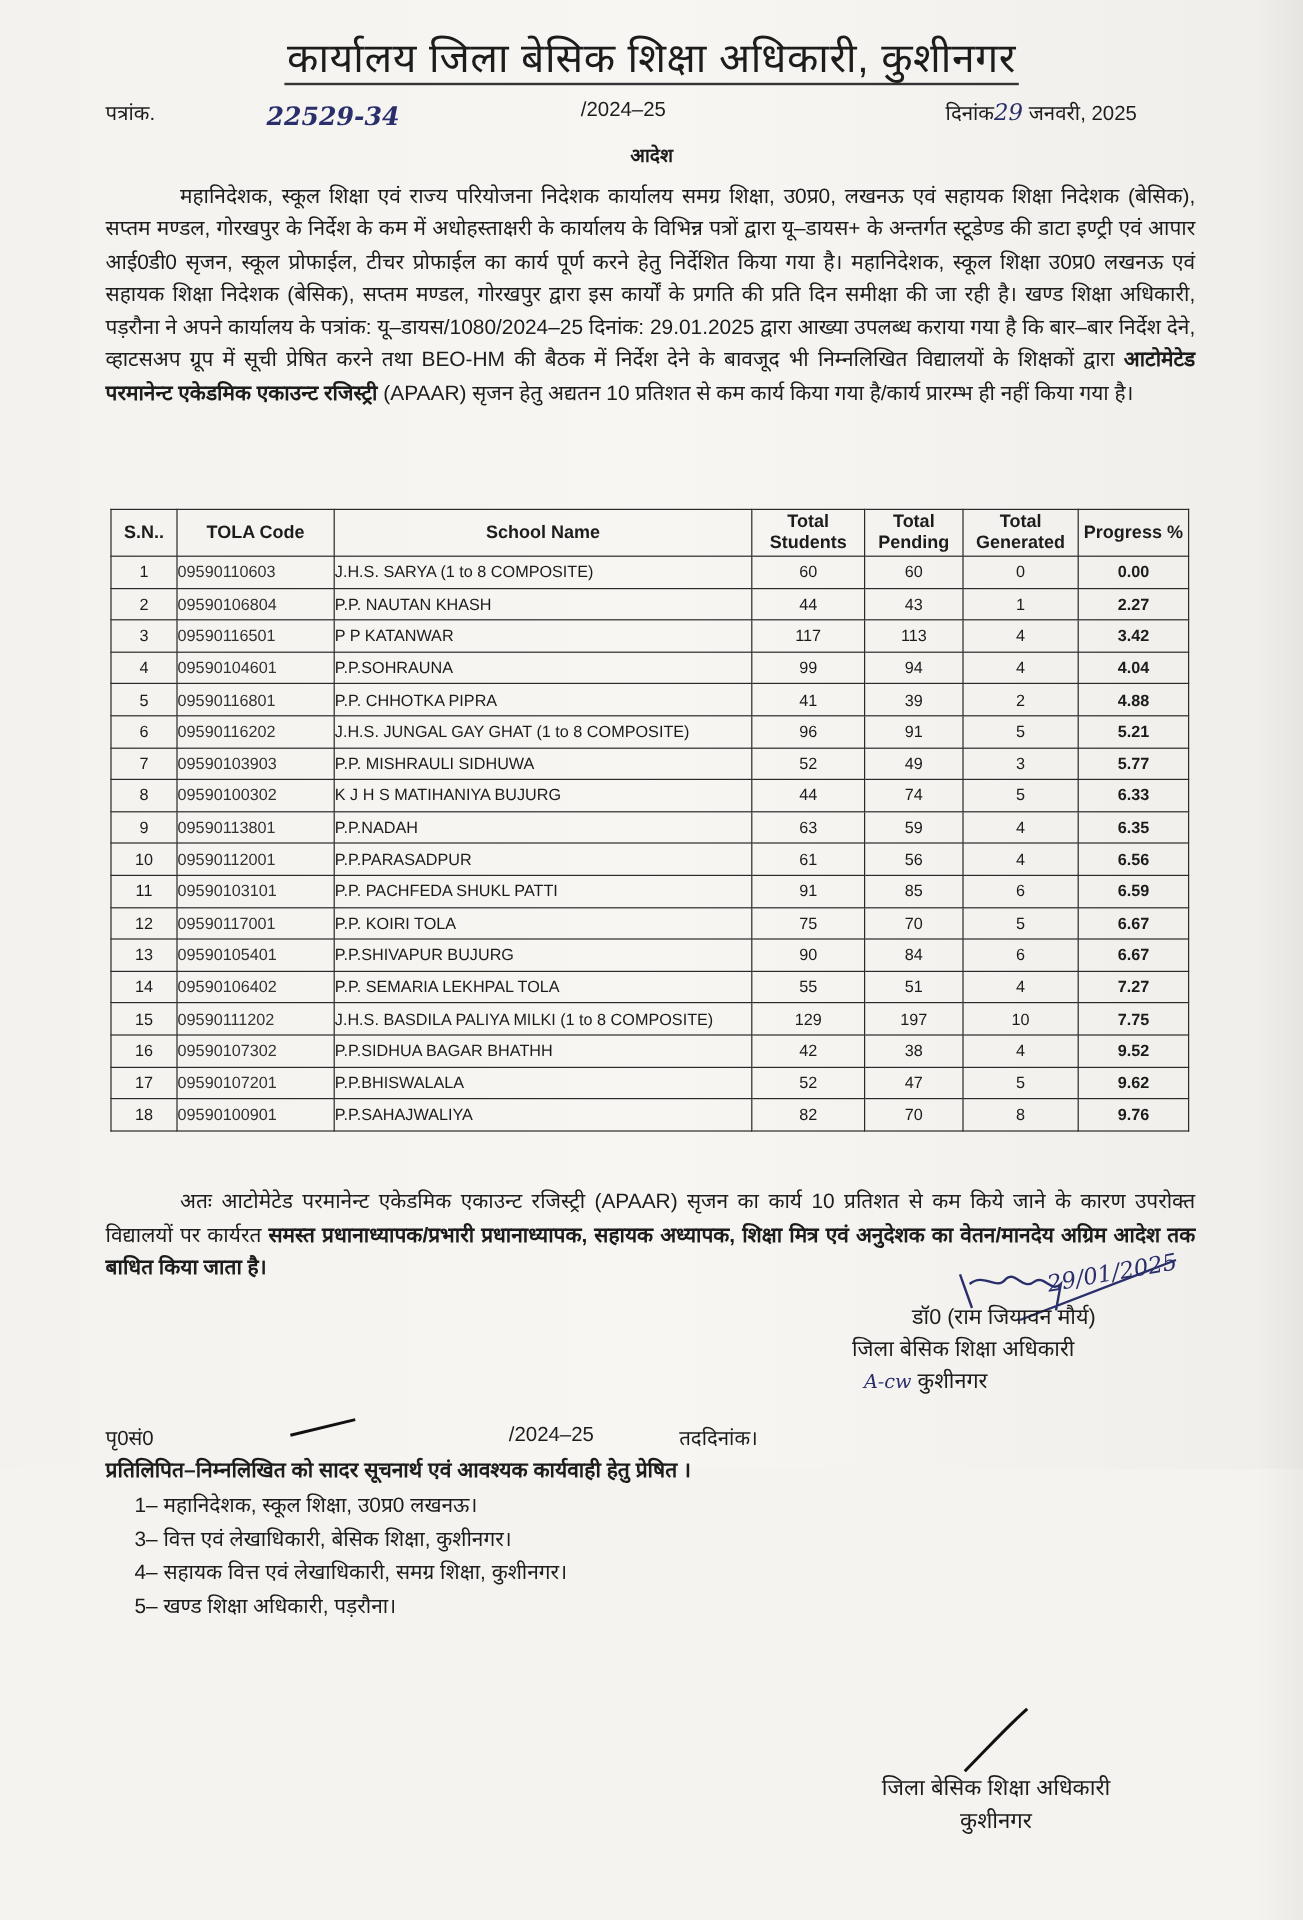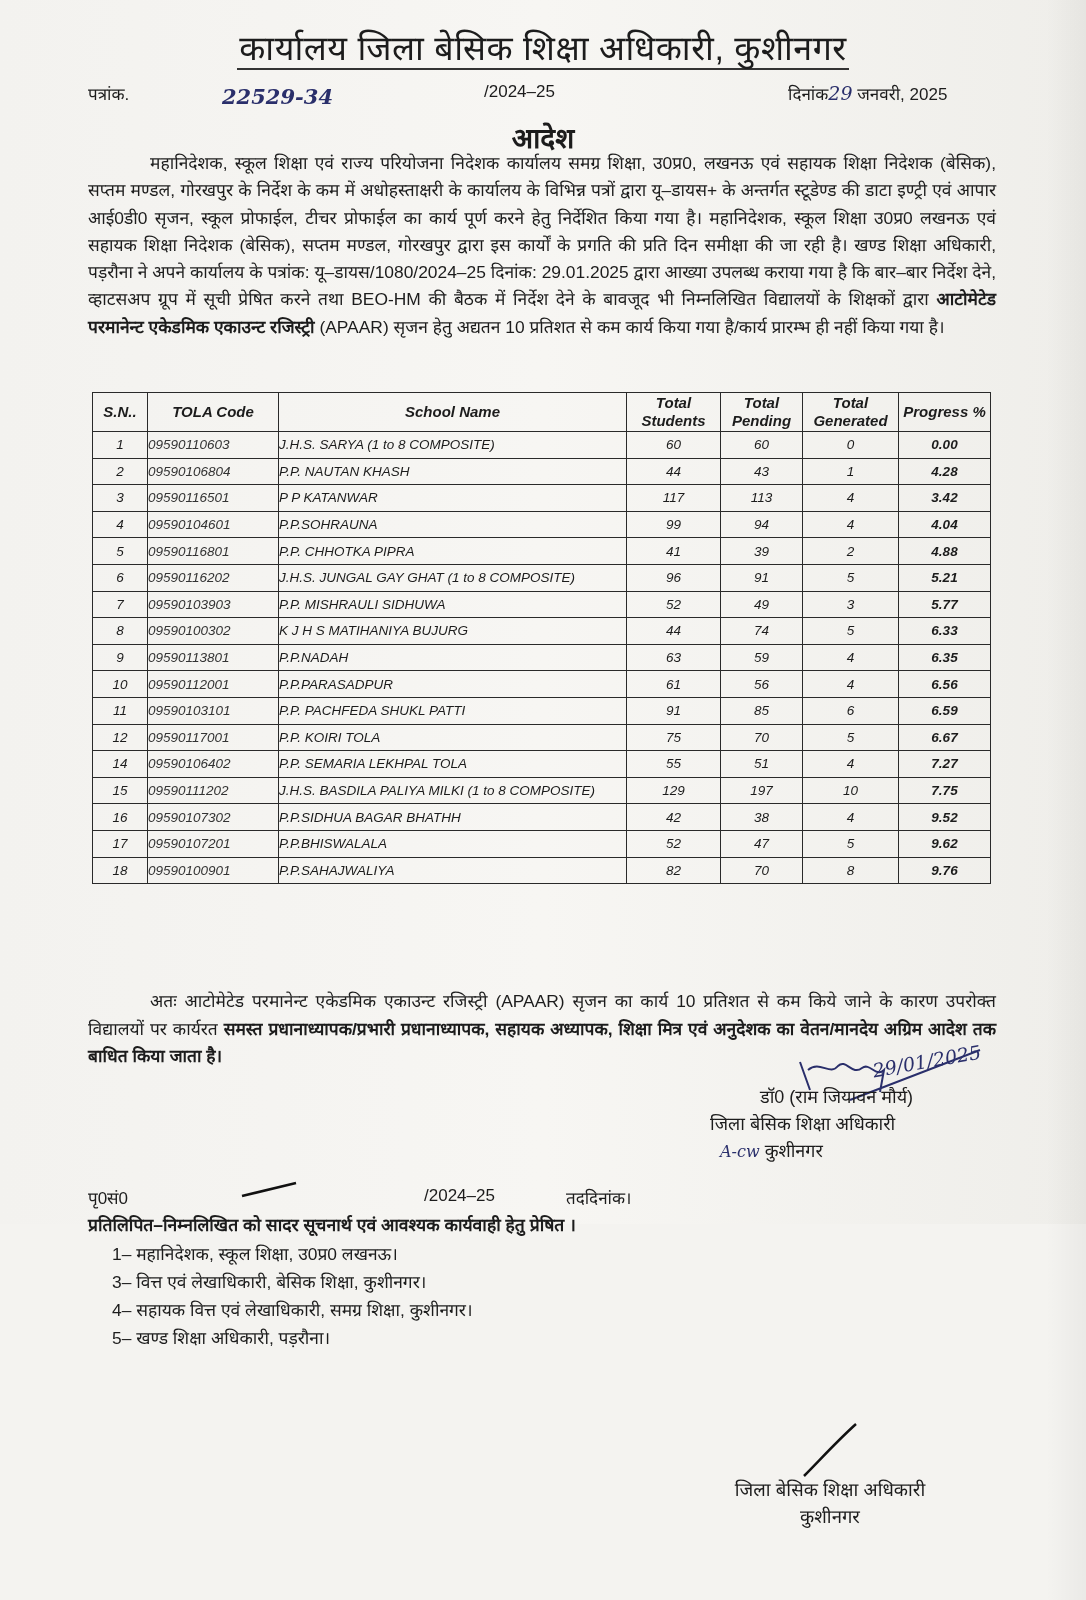--- a/index.html
+++ b/index.html
@@ -15,29 +15,29 @@
     background: linear-gradient(90deg, #f3f2ef 0%, #f7f6f3 50%, #efeeea 100%);
   }
   .abs { position: absolute; }
   .title {
     left: 0; right: 0; top: 24px; text-align: center;
     font-size: 34px; letter-spacing: 0.5px;
   }
   .title span { border-bottom: 2px solid #333; padding: 0 2px 1px; }
   .meta { top: 82px; font-size: 17px; }
   .hand { font-family: "DejaVu Serif", serif; font-style: italic; color: #2a2f6b; font-size: 21px; }
-  .heading { left: 0; right: 0; top: 118px; text-align: center; font-size: 28px; font-weight: bold; }
+  .heading { left: 0; right: 0; top: 118px; text-align: center; font-size: 16px; font-weight: bold; }
   .para {
     left: 88px; width: 908px; top: 150px;
     font-size: 17.4px; line-height: 27.3px; text-align: justify; text-indent: 62px;
   }
   .para b { font-weight: bold; }
   table.list {
-    position: absolute; left: 92px; top: 392px; width: 898px;
-    border-collapse: collapse; table-layout: fixed; background: transparent; font-style: italic;
+    position: absolute; left: 92px; top: 424px; width: 898px;
+    border-collapse: collapse; table-layout: fixed; background: transparent;
   }
   table.list th, table.list td { border: 1.5px solid #2a2a2a; padding: 0; }
   table.list th { font-size: 15px; font-weight: bold; line-height: 18px; height: 38px; text-align: center; }
   table.list td { height: 25.6px; font-size: 13.5px; }
   td.sn { text-align: center; }
   td.code { padding-left: 6px; font-size: 13px; color: #333; }
   td.name { padding-left: 8px; }
   td.num { text-align: center; font-size: 14px; }
   td.pct { text-align: center; font-weight: bold; font-size: 14px; }
   .para2 {
@@ -108,21 +108,21 @@
           <td class="num">0</td>
           <td class="pct">0.00</td>
         </tr>
         <tr>
           <td class="sn">2</td>
           <td class="code">09590106804</td>
           <td class="name">P.P. NAUTAN KHASH</td>
           <td class="num">44</td>
           <td class="num">43</td>
           <td class="num">1</td>
-          <td class="pct">4.28</td>
+          <td class="pct">2.27</td>
         </tr>
         <tr>
           <td class="sn">3</td>
           <td class="code">09590116501</td>
           <td class="name">P P KATANWAR</td>
           <td class="num">117</td>
           <td class="num">113</td>
           <td class="num">4</td>
           <td class="pct">3.42</td>
         </tr>
@@ -201,20 +201,29 @@
         <tr>
           <td class="sn">12</td>
           <td class="code">09590117001</td>
           <td class="name">P.P. KOIRI TOLA</td>
           <td class="num">75</td>
           <td class="num">70</td>
           <td class="num">5</td>
           <td class="pct">6.67</td>
         </tr>
         <tr>
+          <td class="sn">13</td>
+          <td class="code">09590105401</td>
+          <td class="name">P.P.SHIVAPUR BUJURG</td>
+          <td class="num">90</td>
+          <td class="num">84</td>
+          <td class="num">6</td>
+          <td class="pct">6.67</td>
+        </tr>
+        <tr>
           <td class="sn">14</td>
           <td class="code">09590106402</td>
           <td class="name">P.P. SEMARIA LEKHPAL TOLA</td>
           <td class="num">55</td>
           <td class="num">51</td>
           <td class="num">4</td>
           <td class="pct">7.27</td>
         </tr>
         <tr>
           <td class="sn">15</td>

